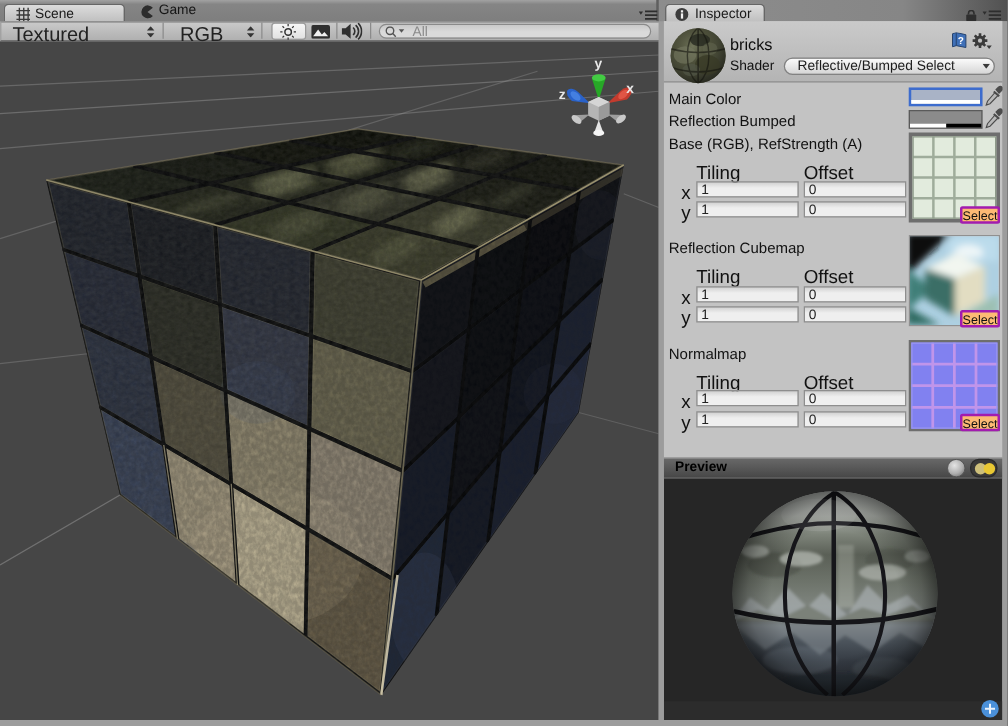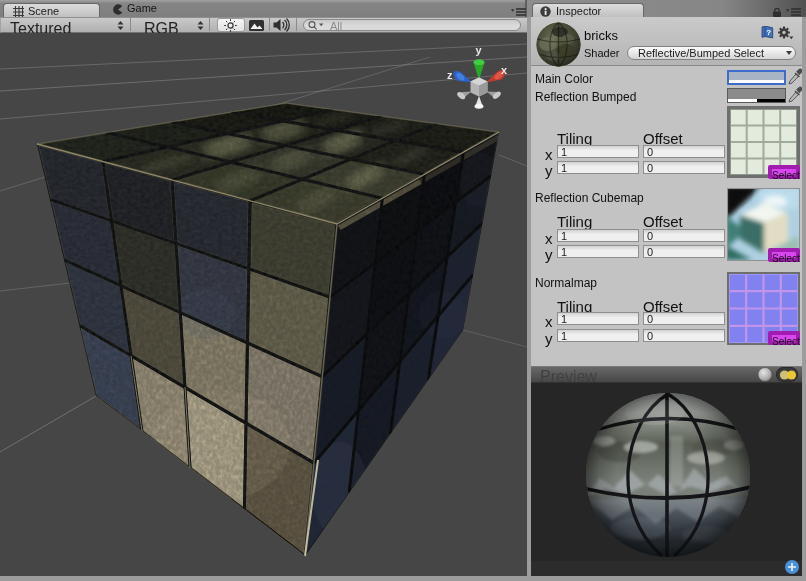--- a/index.html
+++ b/index.html
@@ -28,22 +28,22 @@
 
 
 #insp { left:531px; top:17px; width:271px; height:559px; background:#c3c3c3; }
 #mathdr { left:531px; top:17px; width:271px; height:49px;
   background:linear-gradient(#cacaca,#b4b4b4); border-bottom:1px solid #8a8a8a; }
 .lbl { position:absolute; font-size:12px; color:#111; }
 .sm { position:absolute; font-size:15px; color:#111; }
 .field { position:absolute; height:13px; border:1px solid #8e8e8e;
   background:linear-gradient(#d2d2d2,#efefef 40%); font-size:11px; color:#222;
   padding:0 0 0 3px; line-height:12px; }
-.selectbtn { position:absolute; width:32px; height:14px; background:#d946ef;
-  border:4px solid #a21caf; border-radius:2px; font-size:10px; color:#111;
+.selectbtn { position:absolute; width:32px; height:14px; background:#fdba74;
+  border:2px solid #a21caf; border-radius:2px; font-size:10px; color:#111;
   text-align:center; line-height:13px; }
 #prevhdr { left:531px; top:366px; width:271px; height:17px;
   background:linear-gradient(#686868,#474747); border-top:1px solid #7a7a7a;
   border-bottom:1px solid #333; }
 
 
 #strip-mid { left:527px; top:17px; width:4px; height:559px; background:#9c9c9c; }
 #strip-right { left:802px; top:17px; width:4px; height:559px; background:#9c9c9c; }
 #strip-bot { left:0; top:576px; width:806px; height:5px; background:#9c9c9c; }
 #tabgap { left:525px; top:0; width:6px; height:17px; background:#5f5f5f; }
@@ -284,21 +284,21 @@
 <ellipse cx="479" cy="106.3" rx="4.4" ry="2.5" fill="#f5f5f5"></ellipse>
 <text x="475.5" y="54" font-family="Liberation Sans, sans-serif" font-size="11" font-weight="bold" fill="#e8e8e8">y</text>
 <text x="501" y="74" font-family="Liberation Sans, sans-serif" font-size="11" font-weight="bold" fill="#e8e8e8">x</text>
 <text x="447" y="79" font-family="Liberation Sans, sans-serif" font-size="11" font-weight="bold" fill="#e8e8e8">z</text>
 </g>
 </svg>
   </div>
 
   <div class="abs" id="insp"></div>
 
-  <div class="tab" style="left:532px; width:112px;">
+  <div class="tab" style="left:532px; width:80px;">
     <svg class="abs" style="left:7px;top:1.5px;" width="11" height="11" viewBox="0 0 11 11">
       <circle cx="5.5" cy="5.5" r="5.2" fill="#3c3c3c"></circle>
       <rect x="4.7" y="2.2" width="1.8" height="1.8" fill="#efefef"></rect>
       <rect x="4.7" y="4.7" width="1.8" height="4.2" fill="#efefef"></rect>
     </svg>
     <span style="position:absolute;left:23px;top:1px;">Inspector</span>
   </div>
 
   <svg class="abs" style="left:772px;top:8px;" width="10" height="9" viewBox="0 0 10 9">
     <rect x="1" y="3.6" width="8" height="5.4" rx="0.8" fill="#2e2e2e"></rect>
@@ -366,20 +366,21 @@
 
   <div class="lbl" style="left:535px;top:72px;">Main Color</div>
   <div class="abs" style="left:727px;top:70px;width:59px;height:15px;border:2px solid #3d6ccd;background:#a9b3c6;">
     <div class="abs" style="left:0;bottom:0;width:100%;height:3px;background:#fff;"></div>
   </div>
   <div class="lbl" style="left:535px;top:90px;">Reflection Bumped</div>
   <div class="abs" style="left:727px;top:88px;width:59px;height:15px;border:1px solid #5a5a5a;background:#8b8b8b;">
     <div class="abs" style="left:0;bottom:0;width:29px;height:3px;background:#fff;"></div>
     <div class="abs" style="left:29px;bottom:0;width:28px;height:3px;background:#000;"></div>
   </div>
+  <div class="lbl" style="left:535px;top:108px;">Base (RGB), RefStrength (A)</div>
 
   <svg class="abs" style="left:788px;top:68px;" width="15" height="17" viewBox="0 0 15 17">
     <path d="M1,16 L2,13 L8,6 L10.6,8.2 L4,15 L1,16 Z" fill="#b9b9b9" stroke="#4c4c4c" stroke-width="0.9"></path>
     <path d="M8.2,3.6 L10.4,1.4 Q12.4,-0.4 14,1.4 Q15.5,3.2 13.4,5 L11.2,7.2 Z" fill="#4c4c4c"></path>
     <path d="M7,5.2 L11.4,9" stroke="#4c4c4c" stroke-width="1.6"></path>
   </svg>
   <svg class="abs" style="left:788px;top:86px;" width="15" height="17" viewBox="0 0 15 17">
     <path d="M1,16 L2,13 L8,6 L10.6,8.2 L4,15 L1,16 Z" fill="#b9b9b9" stroke="#4c4c4c" stroke-width="0.9"></path>
     <path d="M8.2,3.6 L10.4,1.4 Q12.4,-0.4 14,1.4 Q15.5,3.2 13.4,5 L11.2,7.2 Z" fill="#4c4c4c"></path>
     <path d="M7,5.2 L11.4,9" stroke="#4c4c4c" stroke-width="1.6"></path>
@@ -460,21 +461,21 @@
   <div class="sm" style="left:557px;top:298px;">Tiling</div>
   <div class="sm" style="left:643px;top:298px;">Offset</div>
   <div class="sm" style="left:545px;top:313px;">x</div>
   <div class="field" style="left:557px;top:312px;width:82px;">1</div>
   <div class="field" style="left:643px;top:312px;width:82px;">0</div>
   <div class="sm" style="left:545px;top:330px;">y</div>
   <div class="field" style="left:557px;top:329px;width:82px;">1</div>
   <div class="field" style="left:643px;top:329px;width:82px;">0</div>
 
   <div class="abs" id="prevhdr"></div>
-  <div class="abs" style="left:540px;top:368px;font-size:16px;font-weight:normal;color:#404040;">Preview</div>
+  <div class="abs" style="left:540px;top:368px;font-size:11px;font-weight:bold;color:#000000;">Preview</div>
   <svg class="abs" style="left:757px;top:367px;" width="16" height="15" viewBox="0 0 16 15">
     <defs>
         <radialGradient id="pb1" cx="0.4" cy="0.35" r="0.7">
       <stop offset="0" stop-color="#e4e4e4"></stop>
           <stop offset="0.65" stop-color="#b0b0b0"></stop>
           <stop offset="1" stop-color="#7e7e7e"></stop>
     </radialGradient>
       </defs>
     <circle cx="8" cy="7.5" r="7" fill="url(#pb1)" stroke="#555" stroke-width="0.8"></circle>
   </svg>

